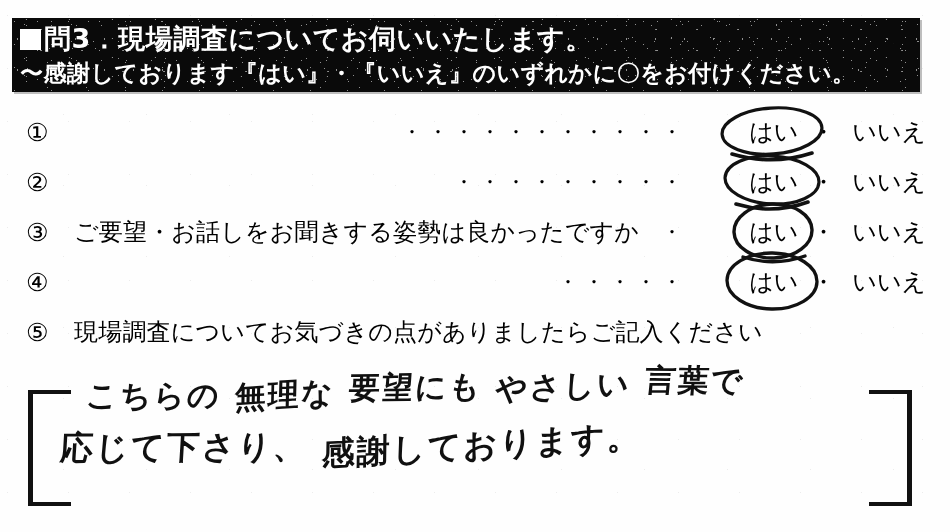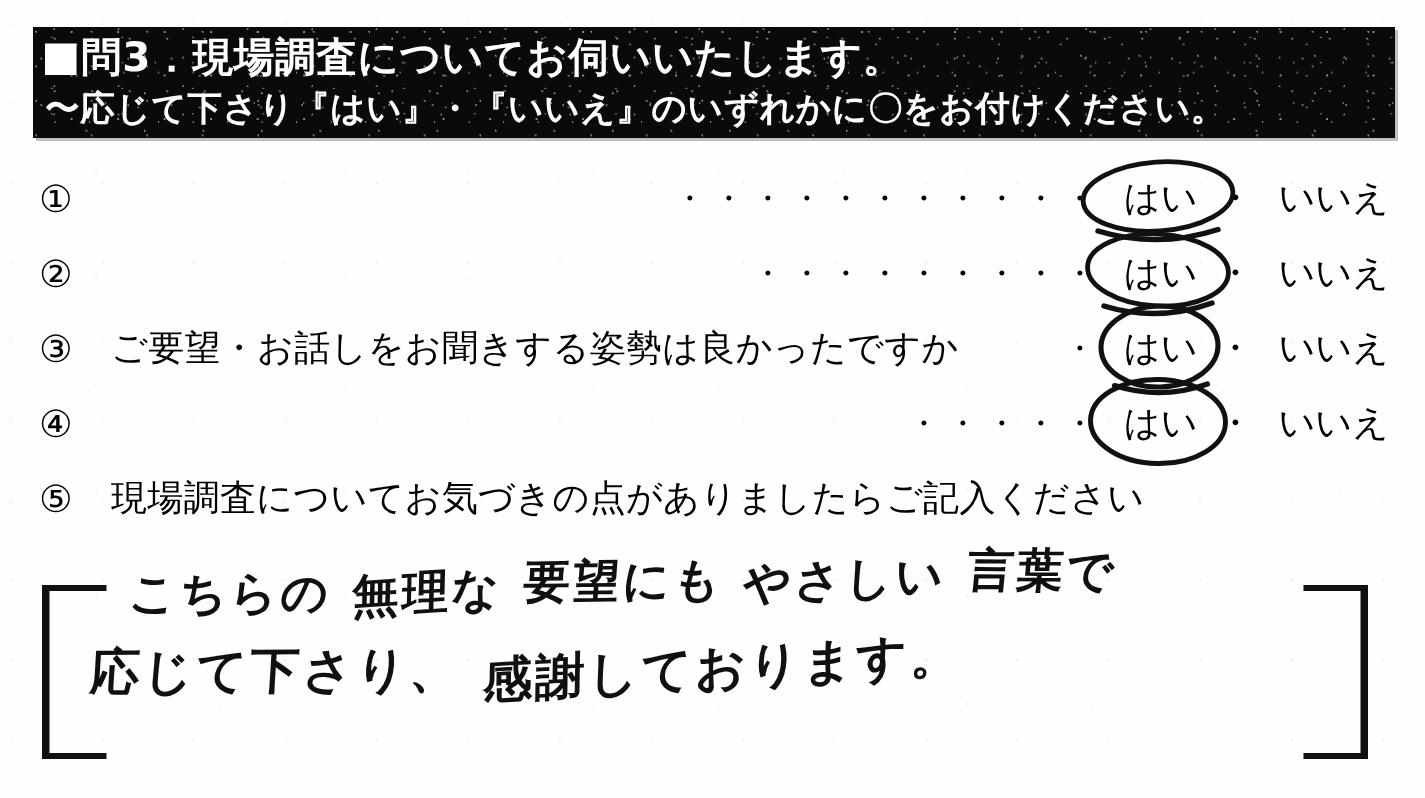--- a/index.html
+++ b/index.html
@@ -19,21 +19,21 @@
   
   #scan-page {
     position: absolute;
     inset: 0;
     background: #fefefe;
   }
 
   
   #header-banner {
     position: absolute;
-    left: 22px;
+    left: 12px;
     top: 18px;
     width: 908px;
     height: 74px;
     background: #0a0a0a;
     box-sizing: border-box;
     padding: 3px 10px 0 8px;
     box-shadow: 2px 2px 0 rgba(0,0,0,0.25);
   }
   .banner-line {
     color: #ffffff;
@@ -128,20 +128,21 @@
     align-items: center;
     font-size: 24px;
     margin-left: 2px;
   }
   .yes-wrap {
     position: relative;
     display: inline-flex;
     align-items: center;
     justify-content: flex-end;
     padding: 0 8px;
+    margin-left: 48px;
   }
   .yes-label { position: relative; z-index: 2; }
   
   .ink-circle {
     position: absolute;
     left: 50%;
     top: 50%;
     transform: translate(-50%, -50%);
     z-index: 1;
     pointer-events: none;
@@ -227,21 +228,21 @@
 <body>
 
 <div id="scan-page">
 
   <div id="header-banner">
     <div id="banner-noise"></div>
     <div id="banner-title-row">
       <span id="banner-square"></span>
       <span id="banner-title-text" class="banner-line">問3．現場調査についてお伺いいたします。</span>
     </div>
-    <div id="banner-sub-text" class="banner-line">〜応じて下さり『はい』・『いいえ』のいずれかに〇をお付けください。</div>
+    <div id="banner-sub-text" class="banner-line">〜感謝しております『はい』・『いいえ』のいずれかに〇をお付けください。</div>
   </div>
 
   <div class="question-row" id="row-1">
     <span class="q-number">①</span>
     <span class="q-leader">・・・・・・・・・・・</span>
     <span class="answer-group">
       <span class="yes-wrap">
         <span class="ink-circle">
           <svg width="120" height="56" viewBox="0 0 120 56" aria-hidden="true">
             <ellipse cx="58" cy="27" rx="50" ry="23" stroke-width="3.2" transform="rotate(-4 58 27)"></ellipse>

